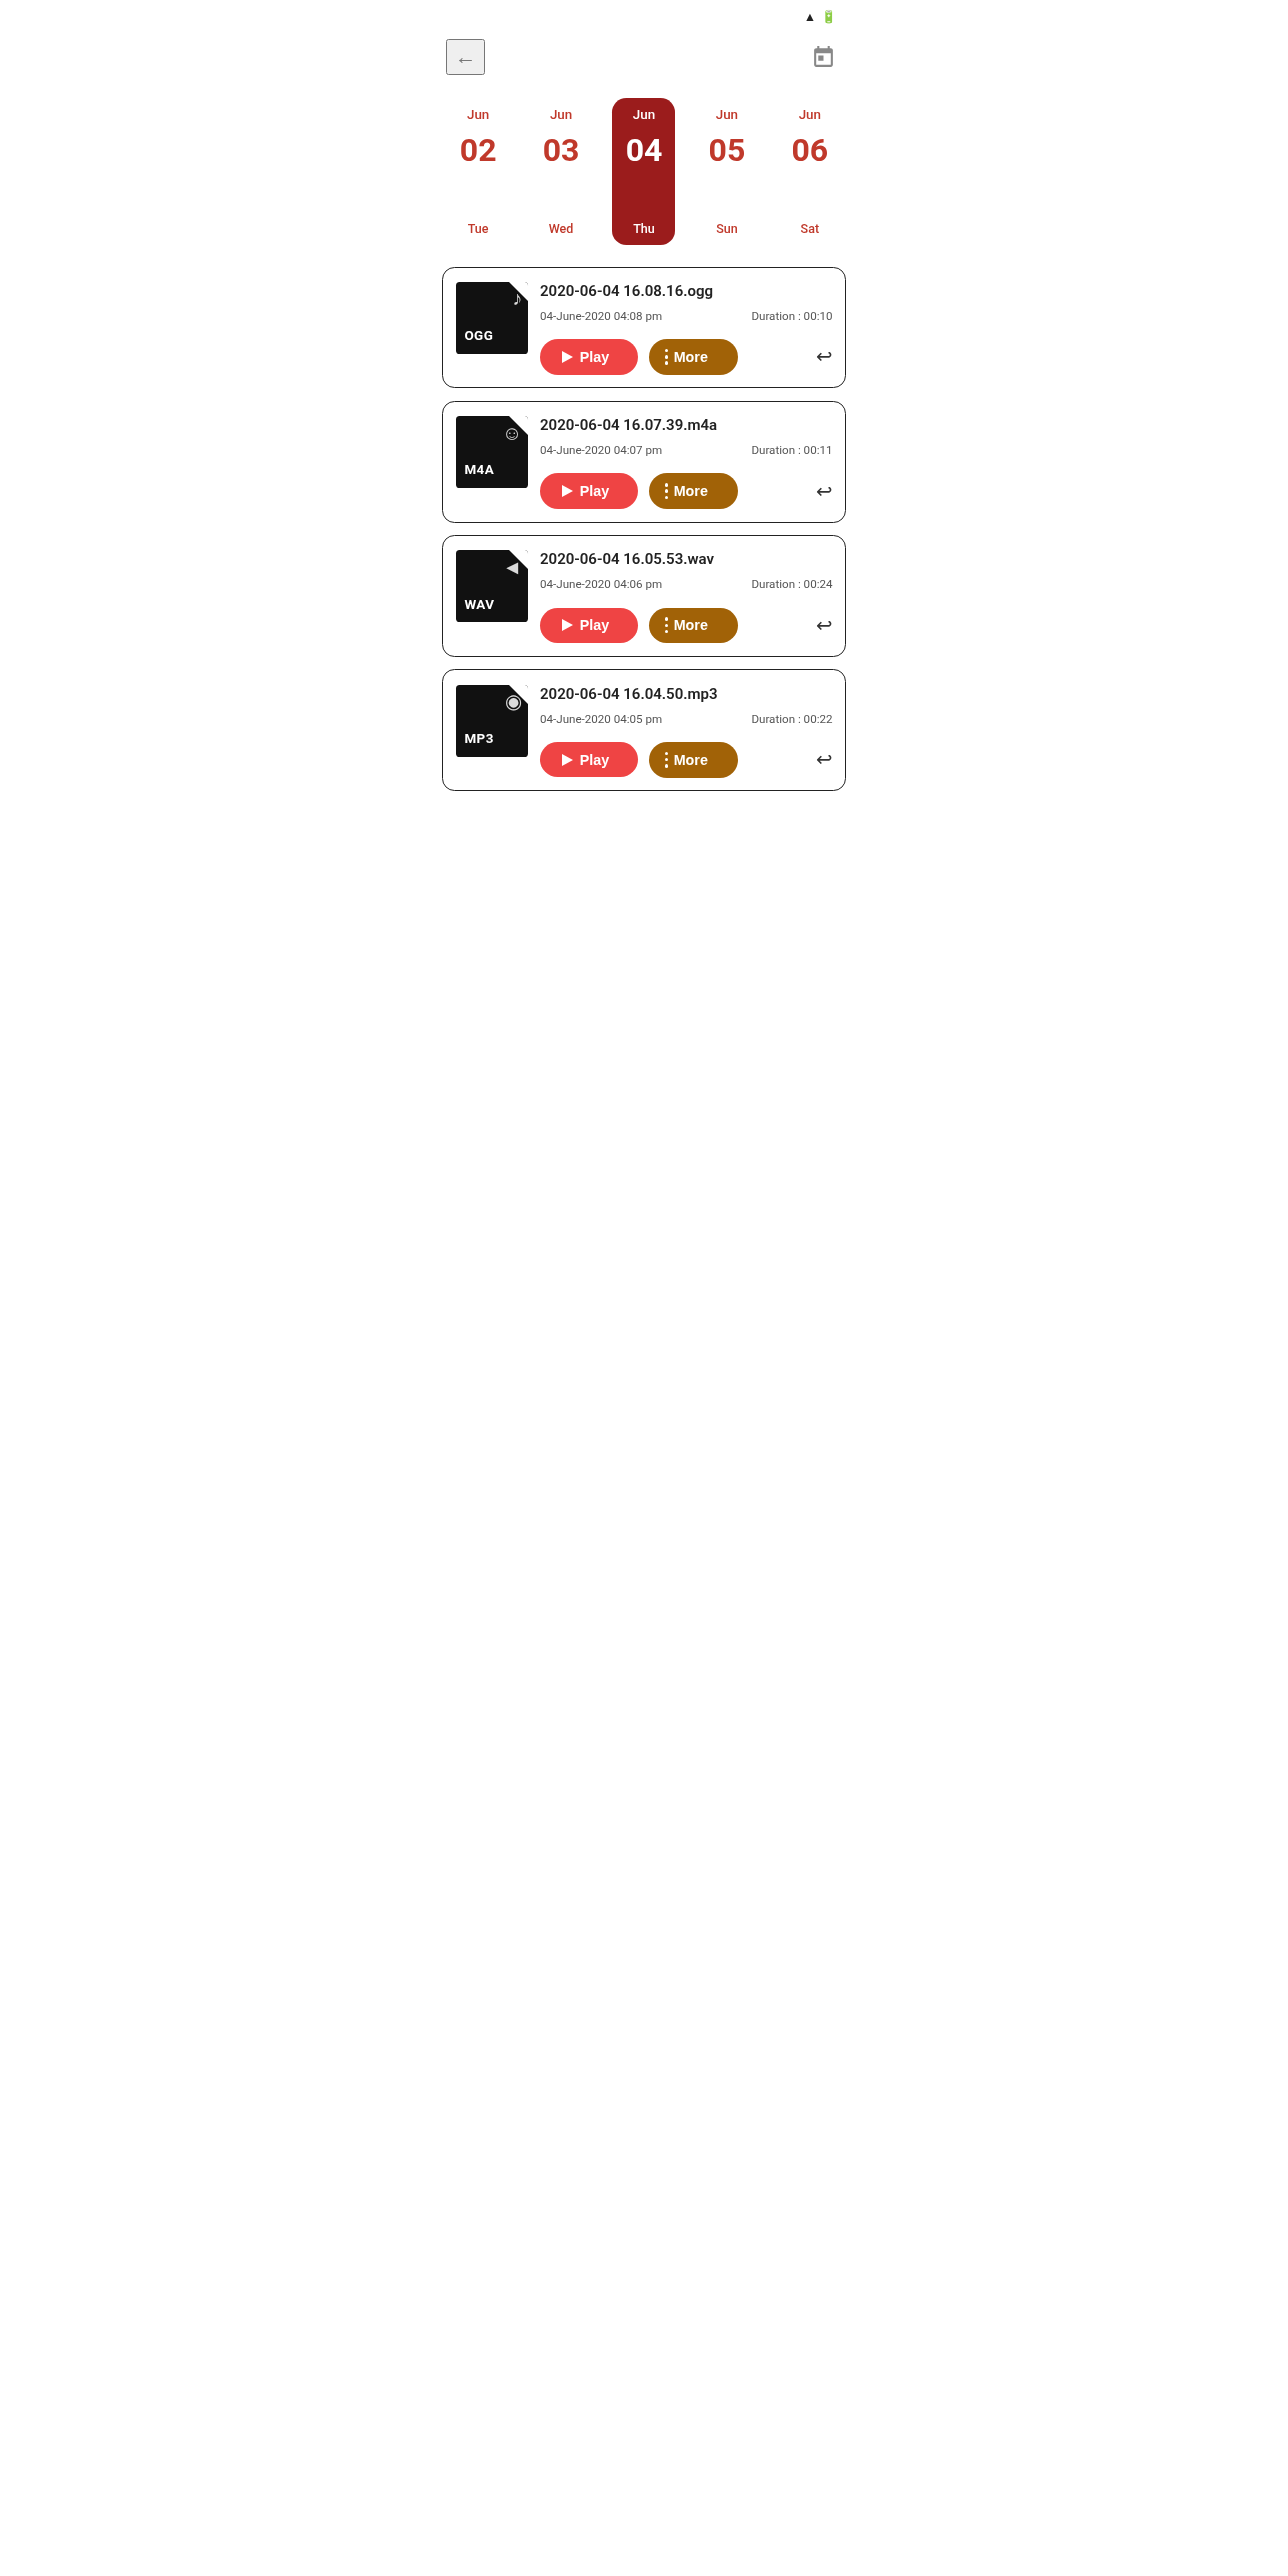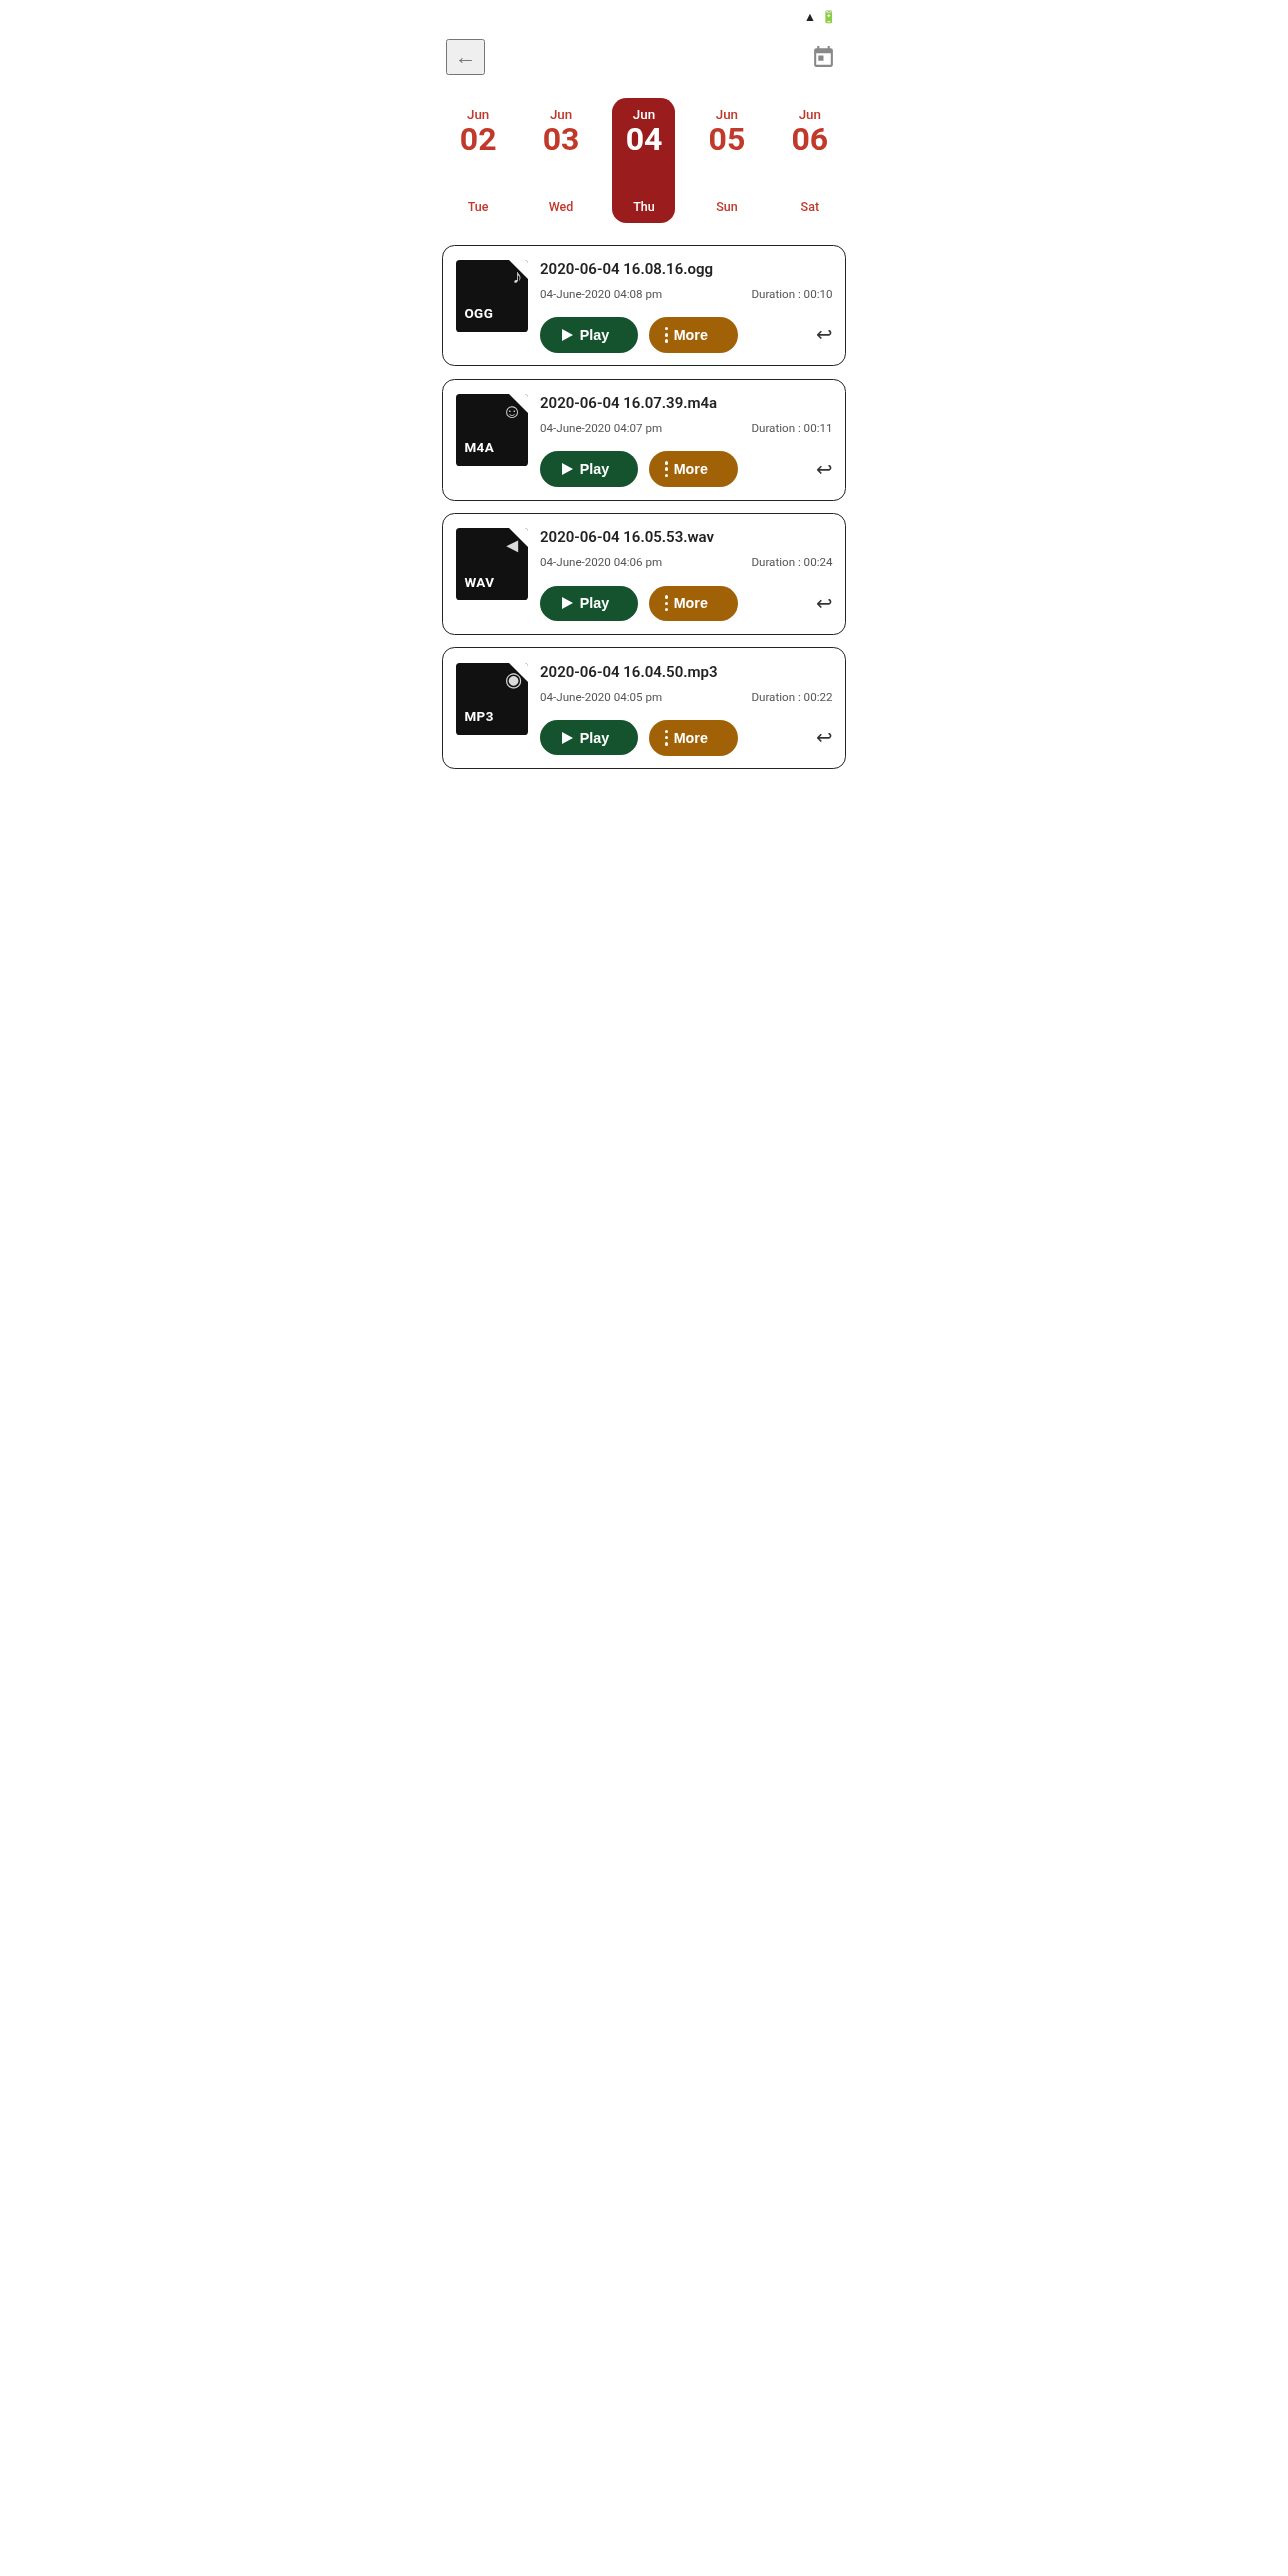--- a/index.html
+++ b/index.html
@@ -64,20 +64,21 @@
       padding: 9px 7.2px 21.5px;
     }
     .date-item {
       display: flex;
       flex-direction: column;
       align-items: center;
       cursor: pointer;
       padding: 9px 12.5px;
       border-radius: 14.3px;
       min-width: 63px;
+      gap: 11px;
     }
     .date-item.active {
       background: #9b1c1c;
     }
     .date-month {
       font-size: 13.4px;
       font-weight: 500;
     }
     .date-day {
       font-size: 32px;
@@ -168,21 +169,21 @@
       font-size: 11.6px;
       color: #555;
     }
     .card-actions {
       display: flex;
       align-items: center;
       gap: 10.7px;
       margin-top: 7.2px;
     }
     .btn-play {
-      background: #14532d;
+      background: #ef4444;
       color: #fff;
       border: none;
       border-radius: 23px;
       padding: 9.8px 21.5px;
       font-size: 14.3px;
       font-weight: 600;
       display: flex;
       align-items: center;
       gap: 7.2px;
       cursor: pointer;

